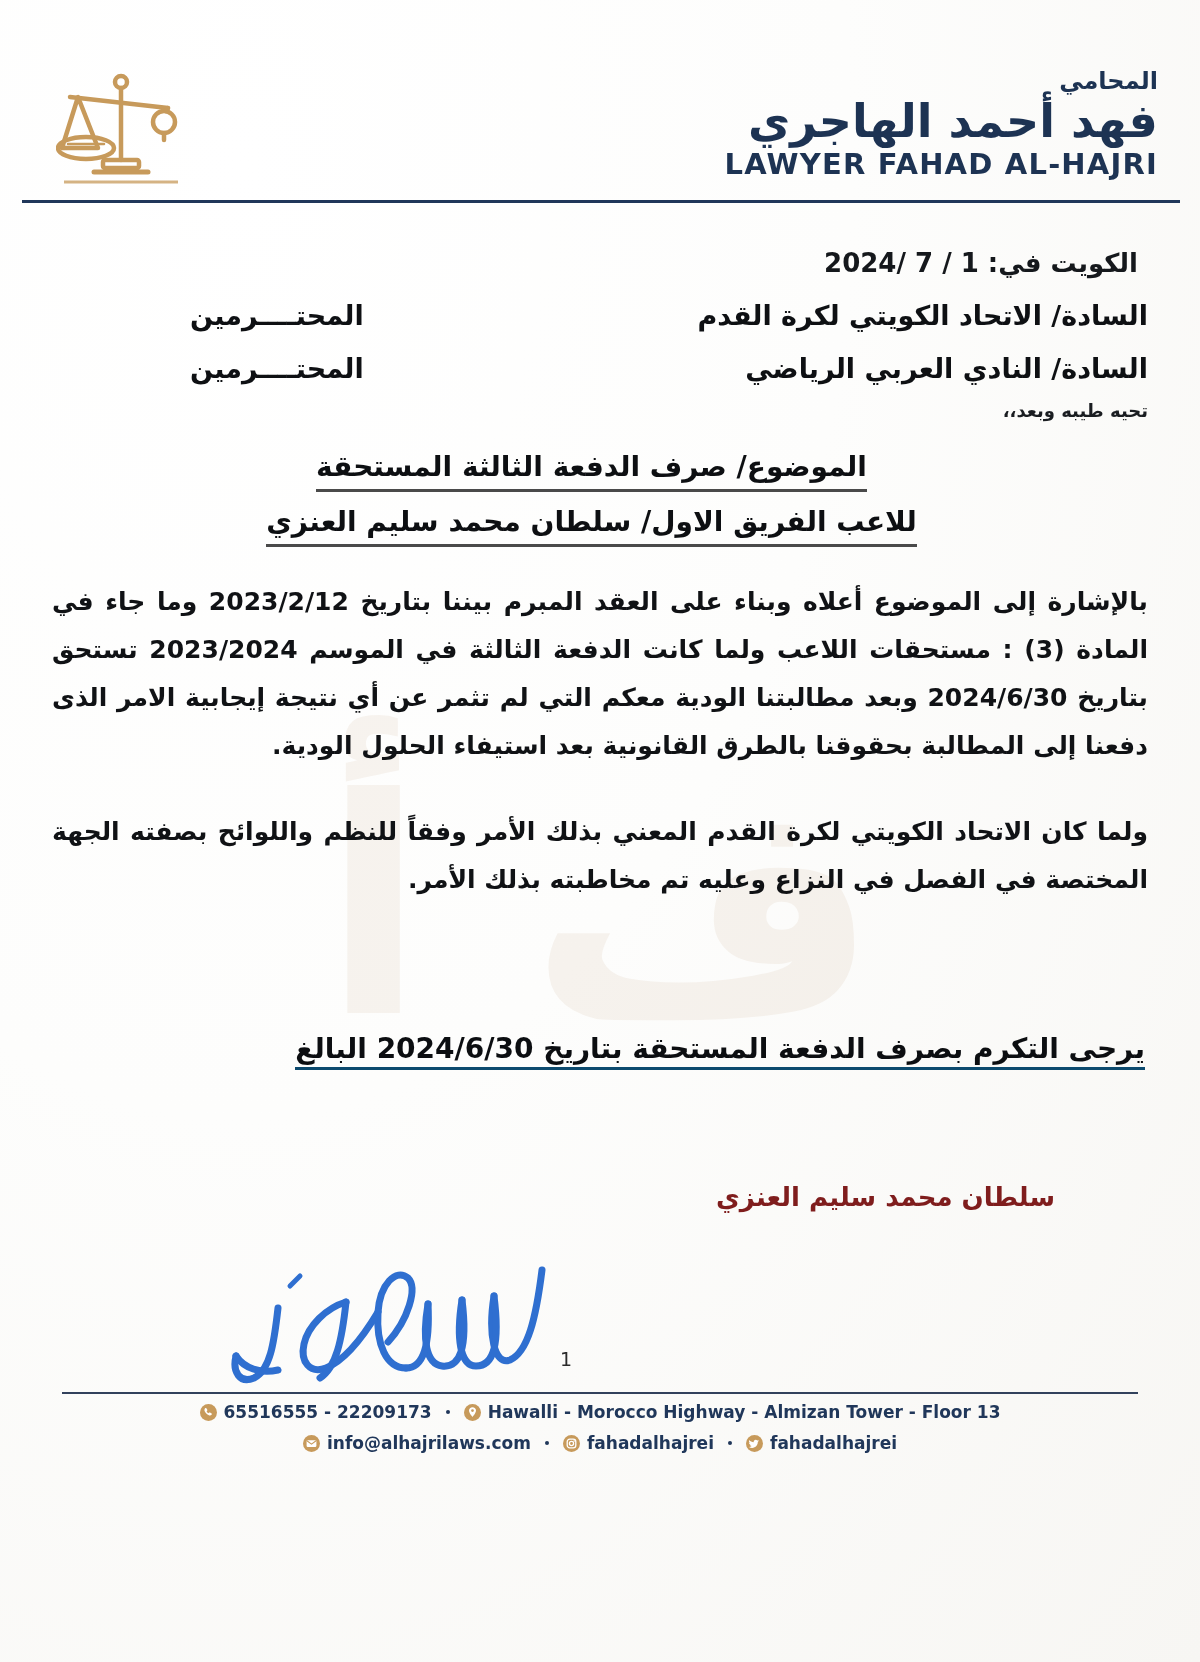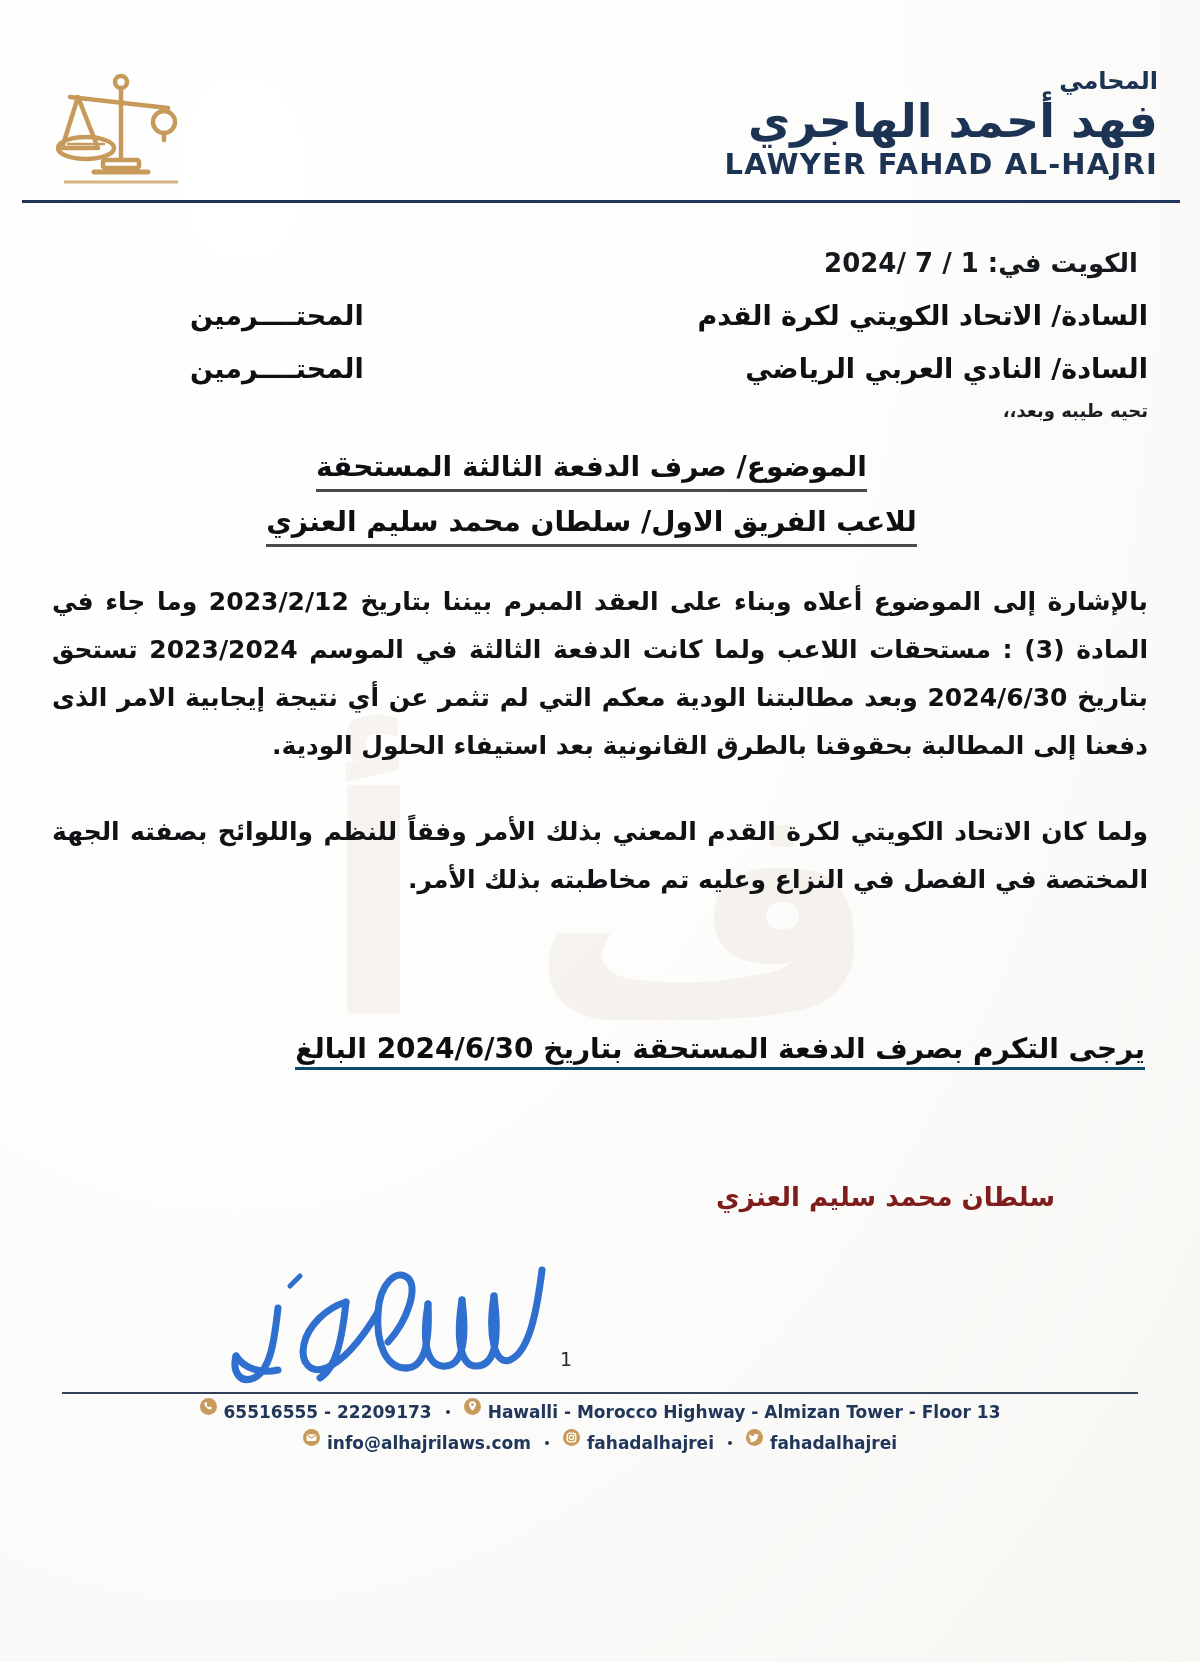--- a/index.html
+++ b/index.html
@@ -251,20 +251,21 @@
     justify-content: center;
     align-items: center;
     gap: 14px;
     font-size: 17px;
     font-weight: 700;
     line-height: 1.7;
     margin-bottom: 2px;
   }
   .f-item {
     display: inline-flex;
+    align-items: center;
     gap: 7px;
     white-space: nowrap;
   }
   .f-ico {
     display: inline-block;
     width: 17px;
     height: 17px;
     border-radius: 50%;
     background: #c79a5b;
     position: relative;

